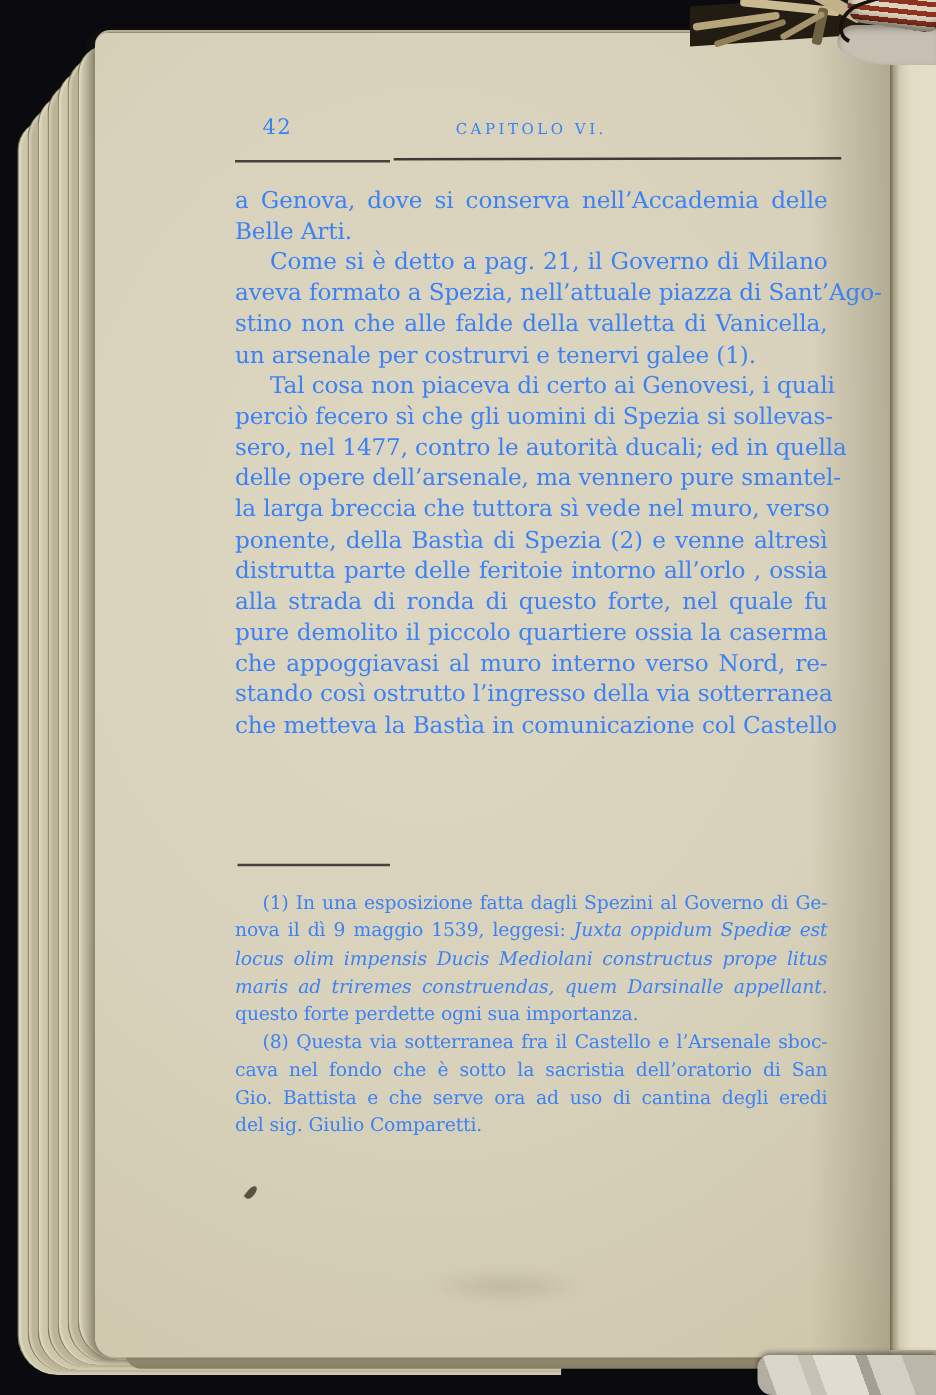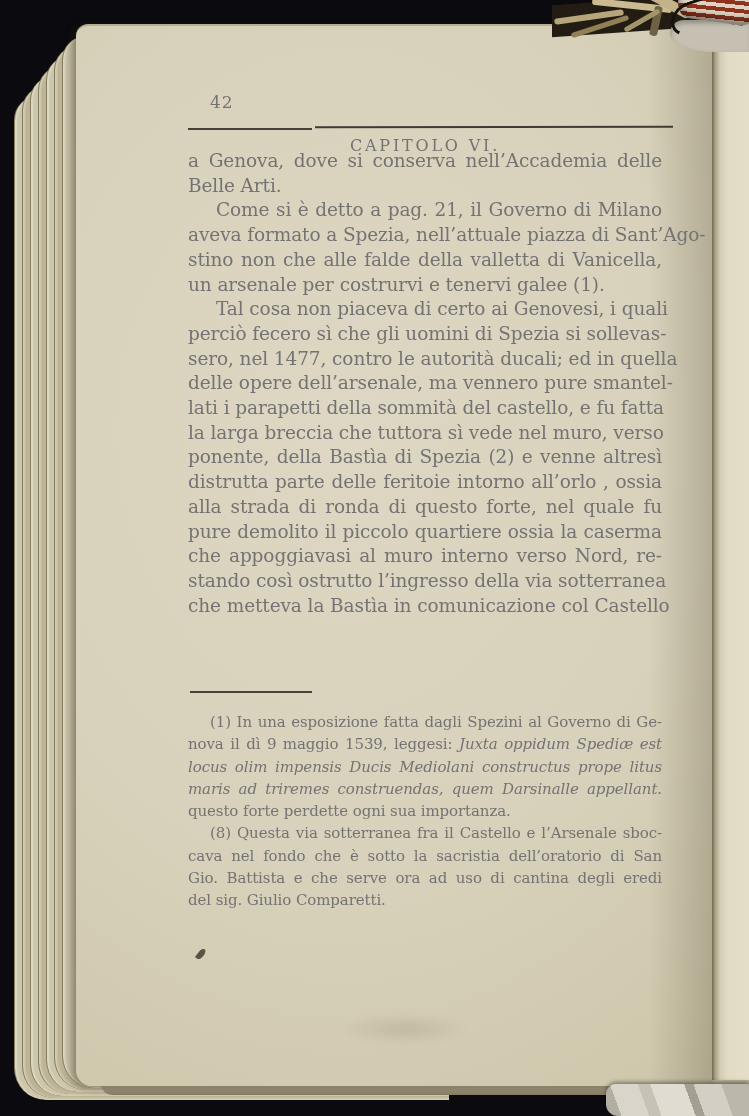--- a/index.html
+++ b/index.html
@@ -40,24 +40,24 @@
   #paper-scrap-top{position:absolute;left:118px;top:20px;width:82px;height:32px;background:#c5c0b1;
         border-radius:14px 0 0 55%;box-shadow:inset 0 3px 5px rgba(0,0,0,.28);}
   #headband{position:absolute;left:126px;top:-8px;width:78px;height:30px;border-radius:14px;
         transform:rotate(8deg);
         background:repeating-linear-gradient(178deg,#8f331f 0 4px,#ddd3c0 4px 8px);
         box-shadow:inset 0 -5px 7px rgba(0,0,0,.45), inset 0 3px 4px rgba(255,255,255,.25);}
   #headband-strand{position:absolute;left:118px;top:2px;width:34px;height:26px;border:3px solid #17120c;
         border-color:#17120c transparent transparent #17120c;border-radius:60% 0 0 40%;transform:rotate(-18deg);}
 
   
-  .ink{color:#737373;}
+  .ink{color:#3b82f6;}
   #page-number{position:absolute;left:210px;top:92px;font-size:17px;letter-spacing:1px;}
   #running-head{position:absolute;left:188px;top:96px;width:474px;text-align:center;
-        font-size:16px;letter-spacing:2.8px;margin-top:40px;}
+        font-size:12px;letter-spacing:2.8px;}
   #rule-left{position:absolute;left:188px;top:128px;width:124px;height:2px;background:#44423a;}
   #rule-right{position:absolute;left:315px;top:125.5px;width:358px;height:2px;background:#3d3b33;transform:rotate(-.12deg);}
 
   #body-text{position:absolute;left:188px;top:149px;width:474px;
         font-size:18.5px;line-height:24.7px;letter-spacing:-.1px;}
   .bline{text-align:justify;text-align-last:justify;white-space:nowrap;}
   .bline.last{text-align-last:left;}
   .bline.indent{text-indent:28px;}
 
   #footnote-separator{position:absolute;left:190px;top:691px;width:122px;height:2px;background:#45433a;}
@@ -121,21 +121,20 @@
       <div class="bline"><span>a Genova, dove si conserva nell’Accademia delle</span></div>
       <div class="bline last"><span>Belle Arti.</span></div>
       <div class="bline indent"><span>Come si è detto a pag. 21, il Governo di Milano</span></div>
       <div class="bline"><span>aveva formato a Spezia, nell’attuale piazza di Sant’Ago-</span></div>
       <div class="bline"><span>stino non che alle falde della valletta di Vanicella,</span></div>
       <div class="bline last"><span>un arsenale per costrurvi e tenervi galee (1).</span></div>
       <div class="bline indent"><span>Tal cosa non piaceva di certo ai Genovesi, i quali</span></div>
       <div class="bline"><span>perciò fecero sì che gli uomini di Spezia si sollevas-</span></div>
       <div class="bline"><span>sero, nel 1477, contro le autorità ducali; ed in quella</span></div>
       <div class="bline"><span>delle opere dell’arsenale, ma vennero pure smantel-</span></div>
-      <div class="bline"><span>lati i parapetti della sommità del castello, e fu fatta</span></div>
       <div class="bline"><span>la larga breccia che tuttora sì vede nel muro, verso</span></div>
       <div class="bline"><span>ponente, della Bastìa di Spezia (2) e venne altresì</span></div>
       <div class="bline"><span>distrutta parte delle feritoie intorno all’orlo , ossia</span></div>
       <div class="bline"><span>alla strada di ronda di questo forte, nel quale fu</span></div>
       <div class="bline"><span>pure demolito il piccolo quartiere ossia la caserma</span></div>
       <div class="bline"><span>che appoggiavasi al muro interno verso Nord, re-</span></div>
       <div class="bline"><span>stando così ostrutto l’ingresso della via sotterranea</span></div>
       <div class="bline"><span>che metteva la Bastìa in comunicazione col Castello</span></div>
     </div>
 

